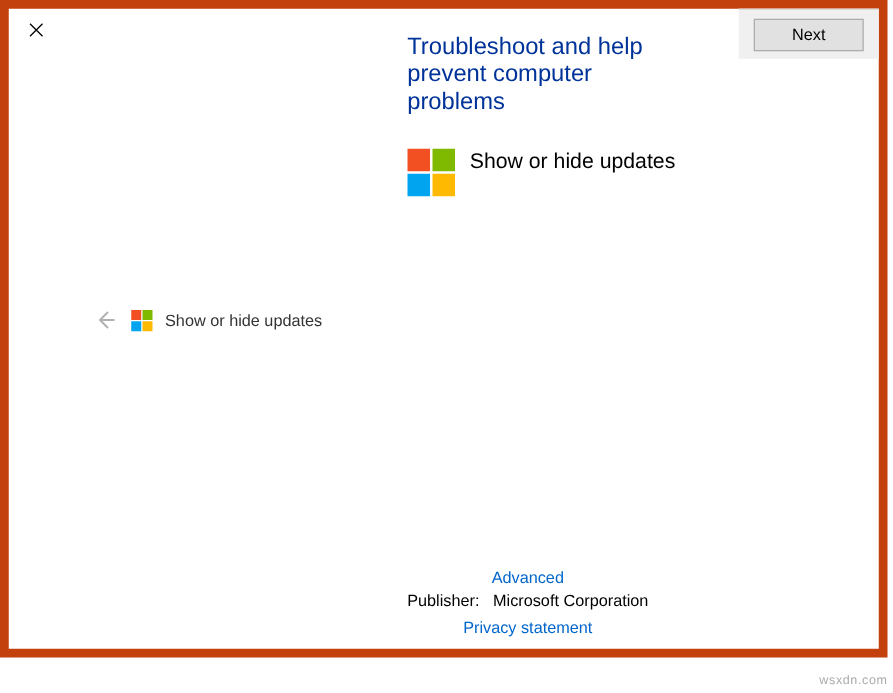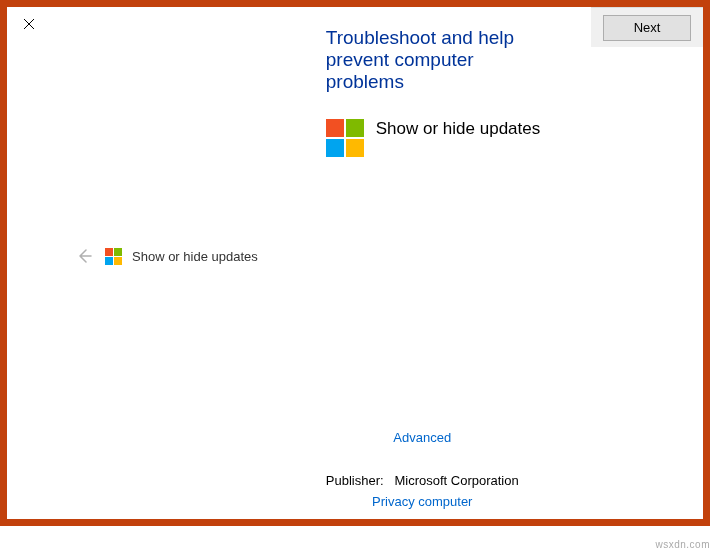--- a/index.html
+++ b/index.html
@@ -107,21 +107,21 @@
     }
     .link {
       color: #0066cc;
       font-size: 13px;
       cursor: pointer;
       display: inline-block;
     }
     .publisher-row {
       font-size: 13px;
       color: #000;
-      margin: 28px 0 6px 0;
+      margin: 4px 0 6px 0;
     }
     .button-bar {
       height: 40px;
       background: #f0f0f0;
       border-top: 1px solid #dcdcdc;
       display: flex;
       align-items: center;
       justify-content: flex-end;
       gap: 8px;
       padding: 4px 12px;
@@ -188,21 +188,21 @@
       </div>
     </div>
 
     <div class="bottom-links">
       <span class="link">Advanced</span>
       <div class="publisher-row">
         <span>Publisher:</span>
         &nbsp;
         <span>Microsoft Corporation</span>
       </div>
-      <span class="link">Privacy computer</span>
+      <span class="link">Privacy statement</span>
     </div>
   </div>
 
   <div class="button-bar">
     <button class="btn">Next</button>
   </div>
 
 </div>
 
 <div class="watermark">wsxdn.com</div>

